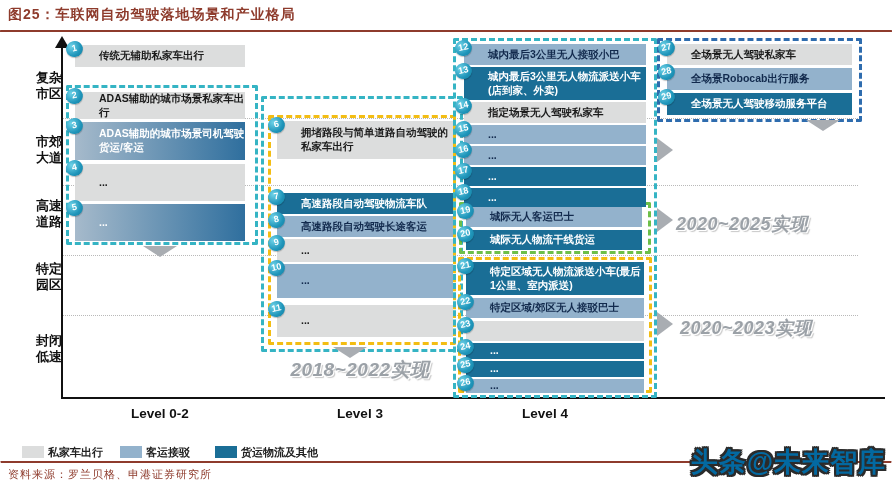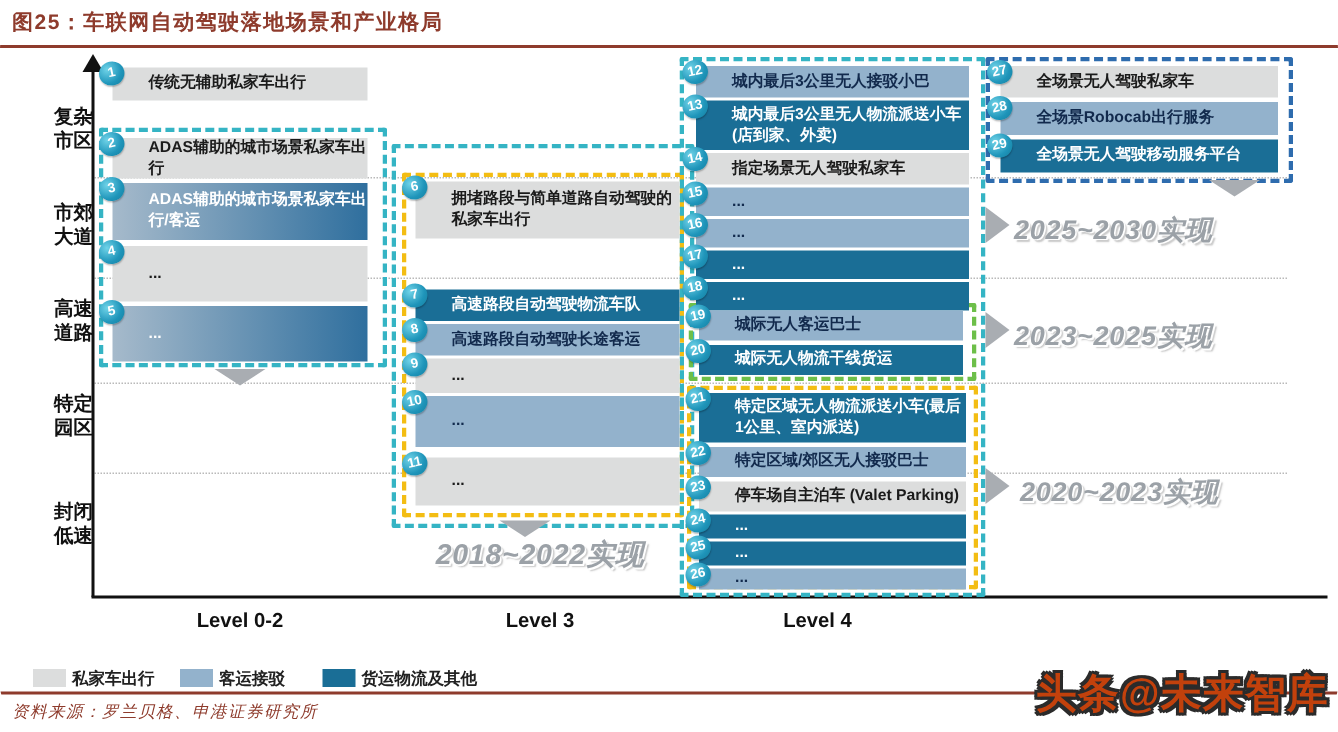--- a/index.html
+++ b/index.html
@@ -36,23 +36,23 @@
        transform:rotate(-12deg);box-shadow:0 1px 1px rgba(0,0,0,.25);}
   
   .adown{width:0;height:0;border-left:17px solid transparent;border-right:17px solid transparent;border-top:11px solid #a9adb2;}
   .aright{width:0;height:0;border-top:12px solid transparent;border-bottom:12px solid transparent;border-left:16px solid #a9adb2;}
   .tl{color:#9ba1a7;font-weight:bold;font-style:italic;letter-spacing:.5px;
       text-shadow:1px 1px 0 #fff,2px 2px 1px rgba(100,100,100,.35);}
   
   .lg-swatch{width:22px;height:12px;top:446px;}
   .lg-label{top:445px;font-size:11px;font-weight:bold;color:#222;}
   
-  #source{left:8px;top:467px;font-size:11px;font-style:italic;color:#8e3b2c;
+  #source{left:8px;top:467px;font-size:11px;color:#8e3b2c;
           font-family:"Liberation Serif","DejaVu Serif",serif;letter-spacing:1px;}
-  #wm{right:6px;top:444px;font-size:27px;font-weight:bold;color:#c2410c;letter-spacing:1px;
+  #wm{right:6px;top:444px;font-size:27px;font-weight:bold;color:#0369a1;letter-spacing:1px;
       text-shadow:-2px -2px 0 #2b2b2b,2px -2px 0 #2b2b2b,-2px 2px 0 #2b2b2b,2px 2px 0 #2b2b2b,0 2px 0 #2b2b2b,2px 0 0 #2b2b2b,0 -2px 0 #2b2b2b,-2px 0 0 #2b2b2b;}
 </style>
 </head>
 <body>
 
 <div id="fig">
 
   <div class="abs" id="title">图25：车联网自动驾驶落地场景和产业格局</div>
   <div class="abs rule" style="top:30px"></div>
 
@@ -101,21 +101,21 @@
   <div class="item private" style="left:75px;top:45px;width:170px;height:22px">
       <span class="bub">1</span>
       <span>传统无辅助私家车出行</span>
     </div>
   <div class="item private" style="left:75px;top:92px;width:170px;height:27px">
       <span class="bub">2</span>
       <span>ADAS辅助的城市场景私家车出行</span>
     </div>
   <div class="item passenger grad" style="left:75px;top:122px;width:170px;height:38px">
       <span class="bub">3</span>
-      <span>ADAS辅助的城市场景私家车出行/客运</span>
+      <span>ADAS辅助的城市场景司机驾驶货运/客运</span>
     </div>
   <div class="item private" style="left:75px;top:164px;width:170px;height:37px">
       <span class="bub">4</span>
       <span>...</span>
     </div>
   <div class="item passenger grad" style="left:75px;top:204px;width:170px;height:37px">
       <span class="bub">5</span>
       <span>...</span>
     </div>
 
@@ -188,21 +188,20 @@
   <div class="item freight" style="left:466px;top:262px;width:178px;height:33px">
       <span class="bub">21</span>
       <span>特定区域无人物流派送小车(最后1公里、室内派送)</span>
     </div>
   <div class="item passenger" style="left:466px;top:298px;width:178px;height:20px">
       <span class="bub">22</span>
       <span>特定区域/郊区无人接驳巴士</span>
     </div>
   <div class="item private" style="left:466px;top:321px;width:178px;height:20px">
       <span class="bub">23</span>
-      <span>停车场自主泊车 (Valet Parking)</span>
     </div>
   <div class="item freight" style="left:466px;top:343px;width:178px;height:16px">
       <span class="bub">24</span>
       <span>...</span>
     </div>
   <div class="item freight" style="left:466px;top:361px;width:178px;height:16px">
       <span class="bub">25</span>
       <span>...</span>
     </div>
   <div class="item passenger" style="left:466px;top:379px;width:178px;height:14px">
@@ -219,24 +218,23 @@
       <span>全场景Robocab出行服务</span>
     </div>
   <div class="item freight" style="left:667px;top:93px;width:185px;height:22px">
       <span class="bub">29</span>
       <span>全场景无人驾驶移动服务平台</span>
     </div>
 
   <div class="abs adown" style="left:806px;top:120px"></div>
 
   <div class="abs aright" style="left:657px;top:138px"></div>
-  <div class="abs tl" style="left:676px;top:141px;font-size:18px">2025~2030实现</div>
 
   <div class="abs aright" style="left:657px;top:208px"></div>
-  <div class="abs tl" style="left:676px;top:212px;font-size:18px">2023~2025实现</div>
+  <div class="abs tl" style="left:676px;top:212px;font-size:18px">2020~2025实现</div>
 
   <div class="abs aright" style="left:657px;top:312px"></div>
   <div class="abs tl" style="left:680px;top:316px;font-size:18px">2020~2023实现</div>
 
   <div class="abs lg-swatch" style="left: 22px; background: rgb(220, 221, 221);"></div>
   <div class="abs lg-label" style="left:48px">私家车出行</div>
   <div class="abs lg-swatch" style="left: 120px; background: rgb(147, 178, 204);"></div>
   <div class="abs lg-label" style="left:146px">客运接驳</div>
   <div class="abs lg-swatch" style="left: 215px; background: rgb(26, 110, 150);"></div>
   <div class="abs lg-label" style="left:241px">货运物流及其他</div>

